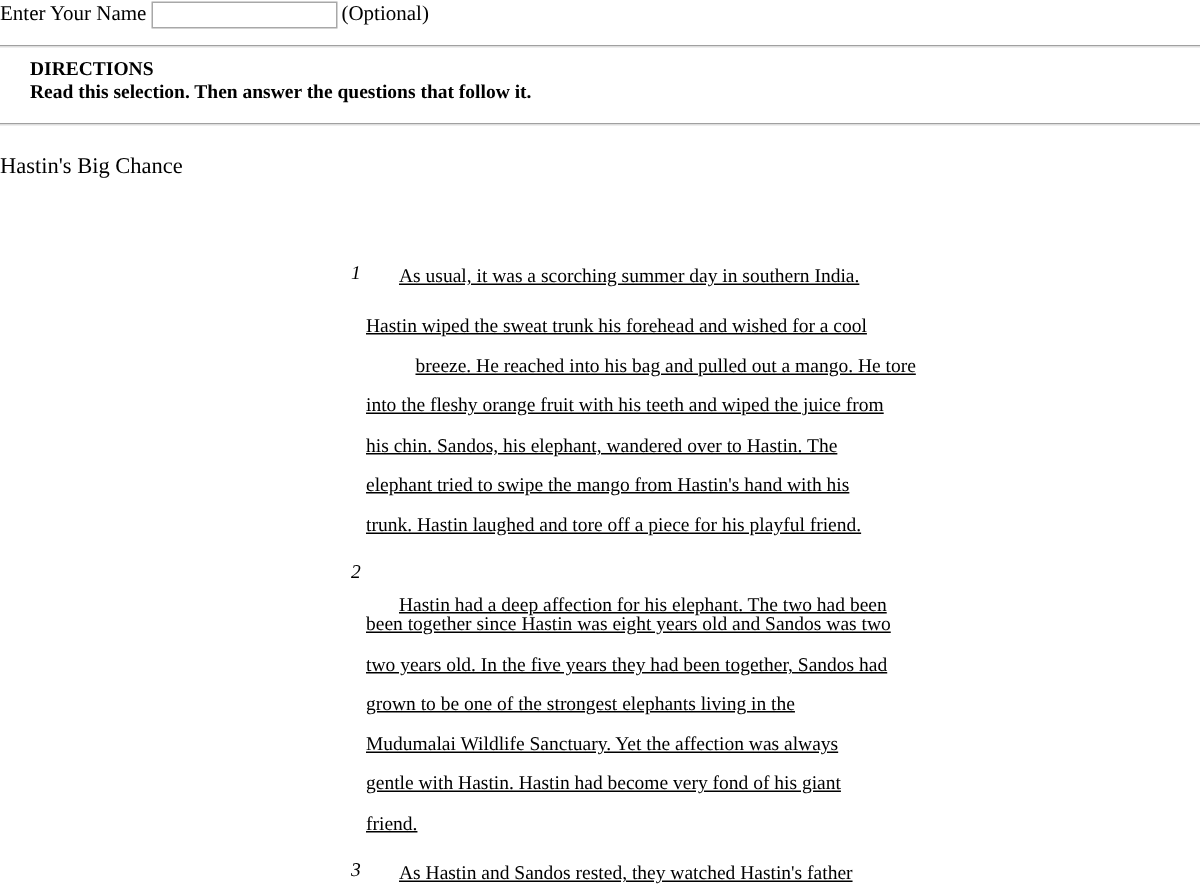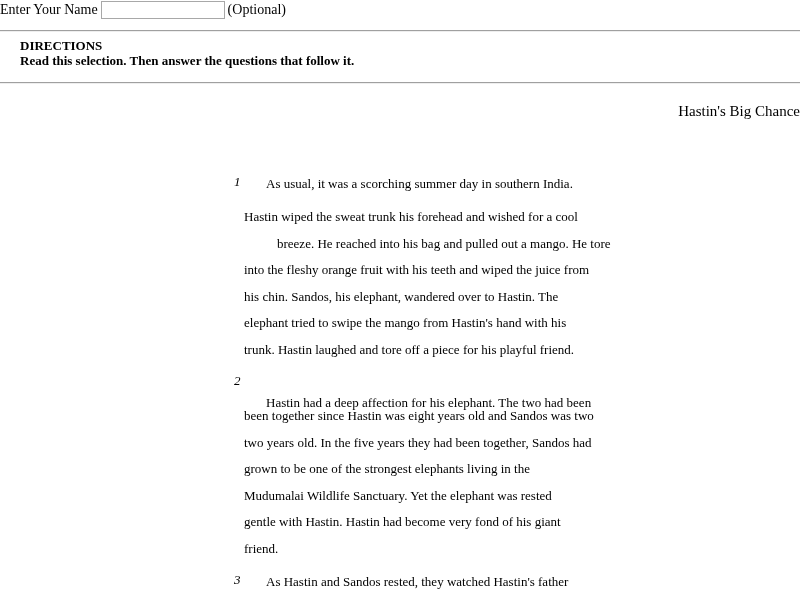--- a/index.html
+++ b/index.html
@@ -51,41 +51,42 @@
       font-size: 13px;
       font-weight: bold;
       line-height: 15px;
       margin-left: 20px;
     }
     .title {
       position: absolute;
       left: 0;
       width: 800px;
       top: 102px;
-      text-align: right;
+      text-align: left;
       font-size: 15px;
       line-height: 18px;
     }
     .passage {
       position: absolute;
       left: 244px;
       width: 350px;
       top: 0;
     }
     .para {
       position: absolute;
       left: 0;
       width: 350px;
       font-size: 13px;
     }
     .para-line {
       position: absolute;
       left: 0;
       white-space: nowrap;
       line-height: 16px;
+      text-decoration: underline;
     }
     .para-line.first { left: 22px; }
     .para-num {
       position: absolute;
       left: -10px;
       font-style: italic;
       font-size: 13px;
       line-height: 16px;
     }
   </style>
@@ -121,21 +122,21 @@
     <div class="para-line" style="top:139px;">elephant tried to swipe the mango from Hastin's hand with his</div>
     <div class="para-line" style="top:166px;">trunk. Hastin laughed and tore off a piece for his playful friend.</div>
   </div>
 
   <div class="para" style="top:375px;">
     <span class="para-num" style="top:-2px;">2</span>
     <div class="para-line first" style="top:0px;margin-top:20px;">Hastin had a deep affection for his elephant. The two had been</div>
     <div class="para-line" style="top:33px;">been together since Hastin was eight years old and Sandos was two</div>
     <div class="para-line" style="top:60px;">two years old. In the five years they had been together, Sandos had</div>
     <div class="para-line" style="top:86px;">grown to be one of the strongest elephants living in the</div>
-    <div class="para-line" style="top:113px;">Mudumalai Wildlife Sanctuary. Yet the elephant was rested</div>
+    <div class="para-line" style="top:113px;">Mudumalai Wildlife Sanctuary. Yet the affection was always</div>
     <div class="para-line" style="top:139px;">gentle with Hastin. Hastin had become very fond of his giant</div>
     <div class="para-line" style="top:166px;">friend.</div>
   </div>
 
   <div class="para" style="top:574px;">
     <span class="para-num" style="top:-2px;">3</span>
     <div class="para-line first" style="top:0px;">As Hastin and Sandos rested, they watched Hastin's father</div>
   </div>
 </div>
 

